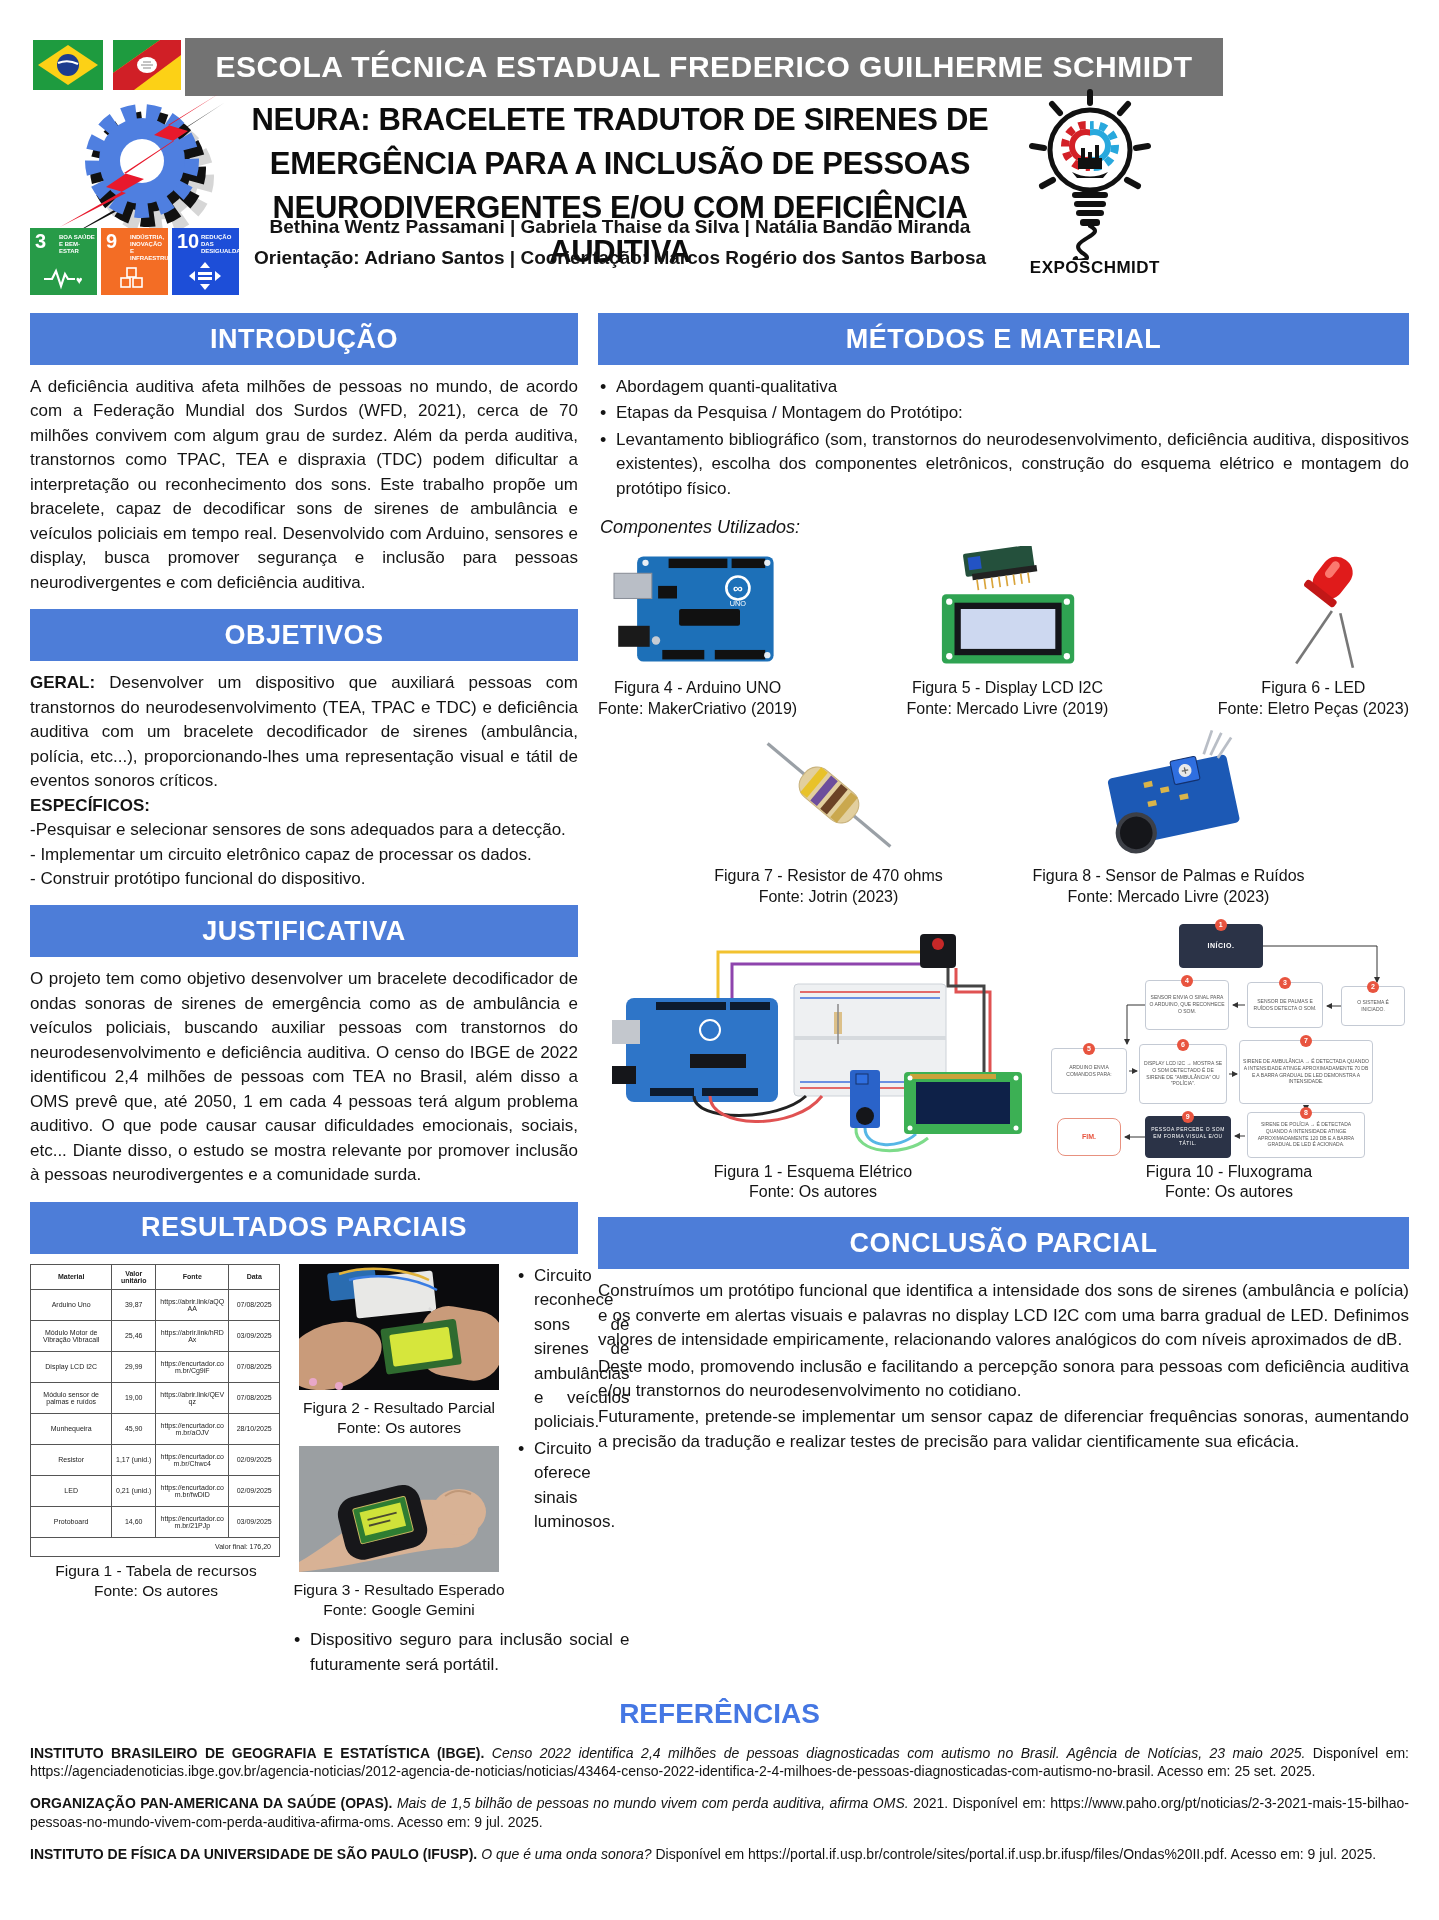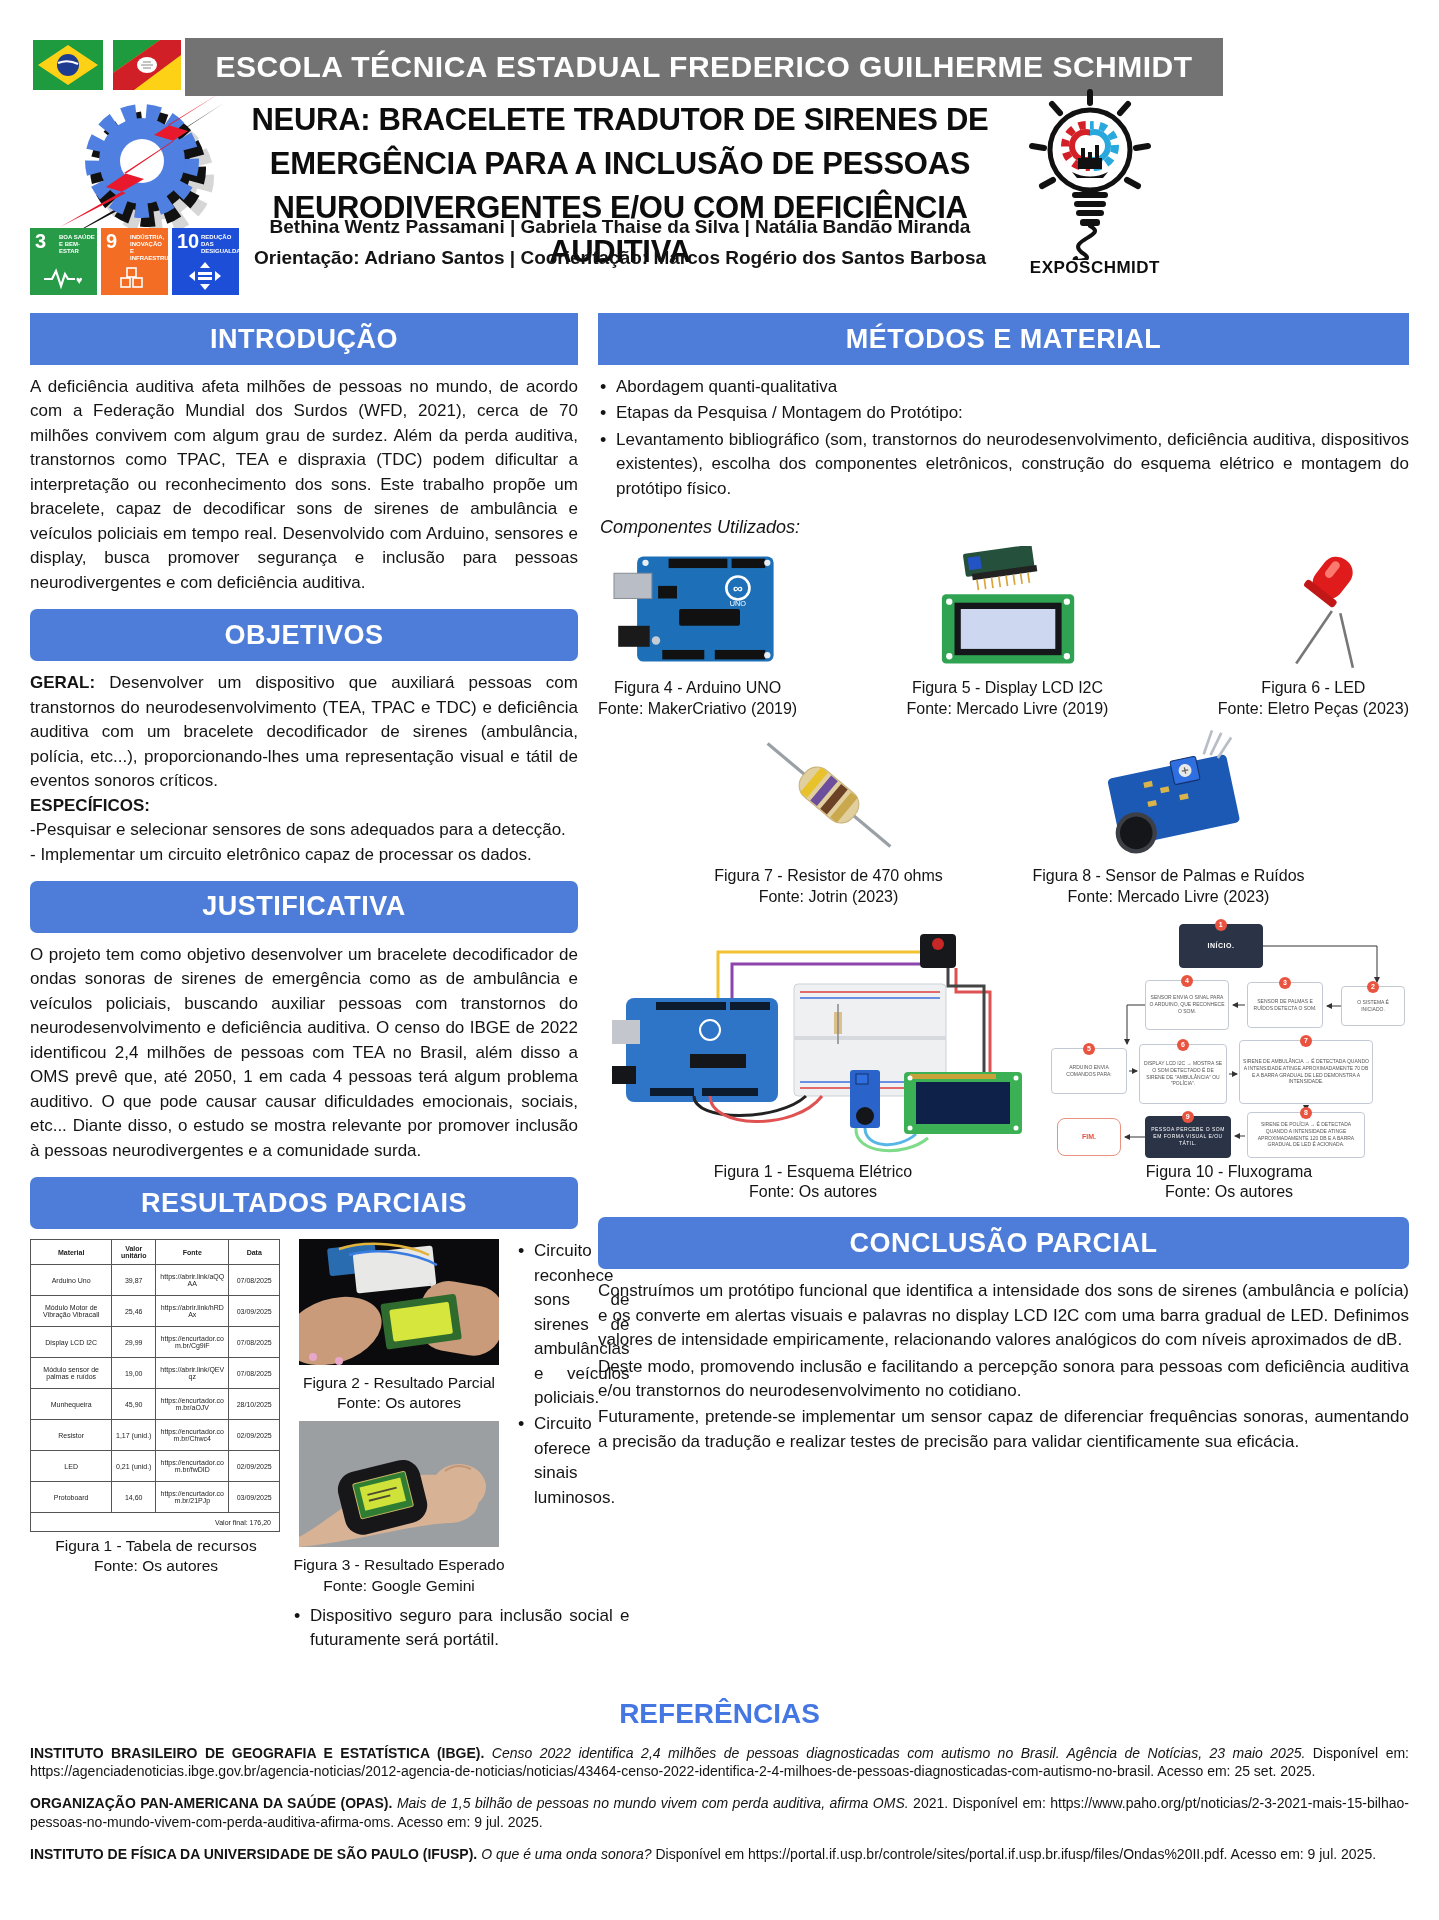--- a/index.html
+++ b/index.html
@@ -20,21 +20,21 @@
   .sdg .lbl{position:absolute;left:29px;top:6px;width:36px;font-size:6px;font-weight:bold;line-height:1.15;text-transform:uppercase;}
   .sdg svg{position:absolute;left:12px;bottom:4px;}
   .sdg3{background:#279b48;}.sdg9{background:#f36d25;}.sdg10{background:#1d4ed8;}
   .expo{position:absolute;left:1000px;top:88px;width:160px;text-align:right;}
   .expo-name{font-size:17px;font-weight:bold;letter-spacing:.5px;color:#0d0d0d;margin-top:-6px;}
 
   
   .col-left{position:absolute;left:30px;top:313px;width:548px;}
   .col-right{position:absolute;left:598px;top:313px;width:811px;}
   .bar{height:52px;background:#4d7dd8;display:flex;align-items:center;justify-content:center;color:#fff;font-weight:bold;font-size:27px;letter-spacing:.5px;margin-bottom:10px;}
-  .mt{margin-top:14px;border-radius:7px;}
+  .mt{margin-top:14px;}
   .body-text{font-size:17px;line-height:1.44;text-align:justify;}
   .body-text p{margin:0;}
   .blk{font-weight:bold;}
 
   ul.dotlist{list-style:none;margin:0;padding:0;}
   ul.dotlist li{position:relative;padding-left:18px;font-size:17px;line-height:1.44;text-align:justify;margin-bottom:2px;}
   ul.dotlist li::before{content:"\2022";position:absolute;left:2px;top:0;font-size:18px;}
 
   
   .res-grid{display:grid;grid-template-columns:252px 214px 1fr;column-gap:10px;margin-top:4px;}
@@ -210,20 +210,21 @@
 
     <div class="bar">INTRODUÇÃO</div>
     <div class="body-text">A deficiência auditiva afeta milhões de pessoas no mundo, de acordo com a Federação Mundial dos Surdos (WFD, 2021), cerca de 70 milhões convivem com algum grau de surdez. Além da perda auditiva, transtornos como TPAC, TEA e dispraxia (TDC) podem dificultar a interpretação ou reconhecimento dos sons. Este trabalho propõe um bracelete, capaz de decodificar sons de sirenes de ambulância e veículos policiais em tempo real. Desenvolvido com Arduino, sensores e display, busca promover segurança e inclusão para pessoas neurodivergentes e com deficiência auditiva.</div>
 
     <div class="bar mt">OBJETIVOS</div>
     <div class="body-text">
       <p><span class="blk">GERAL:</span><span> Desenvolver um dispositivo que auxiliará pessoas com transtornos do neurodesenvolvimento (TEA, TPAC e TDC) e deficiência auditiva com um bracelete decodificador de sirenes (ambulância, polícia, etc...), proporcionando-lhes uma representação visual e tátil de eventos sonoros críticos.</span></p>
       <p class="blk">ESPECÍFICOS:</p>
       <p>-Pesquisar e selecionar sensores de sons adequados para a detecção.</p>
       <p>- Implementar um circuito eletrônico capaz de processar os dados.</p>
+      <p>- Construir protótipo funcional do dispositivo.</p>
     </div>
 
     <div class="bar mt">JUSTIFICATIVA</div>
     <div class="body-text">O projeto tem como objetivo desenvolver um bracelete decodificador de ondas sonoras de sirenes de emergência como as de ambulância e veículos policiais, buscando auxiliar pessoas com transtornos do neurodesenvolvimento e deficiência auditiva. O censo do IBGE de 2022 identificou 2,4 milhões de pessoas com TEA no Brasil, além disso a OMS prevê que, até 2050, 1 em cada 4 pessoas terá algum problema auditivo. O que pode causar causar dificuldades emocionais, sociais, etc... Diante disso, o estudo se mostra relevante por promover inclusão à pessoas neurodivergentes e a comunidade surda.</div>
 
     <div class="bar mt">RESULTADOS PARCIAIS</div>
 
     <div class="res-grid">
 
       <div>

